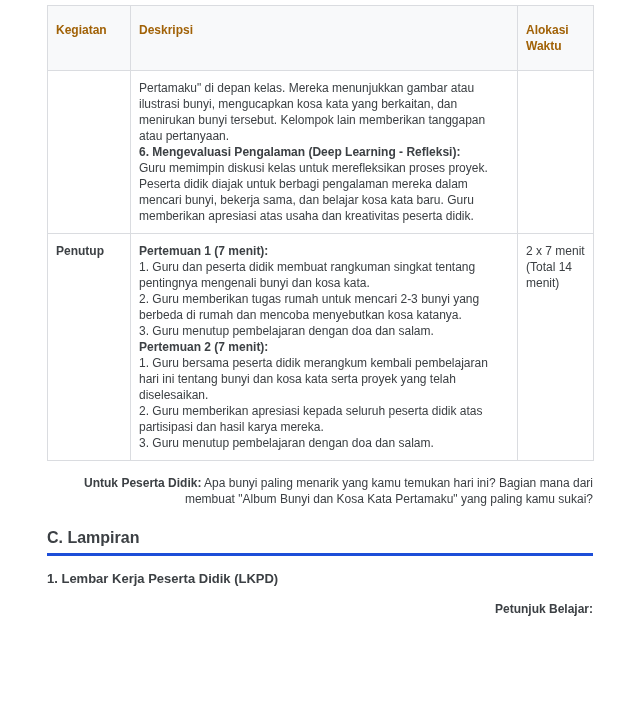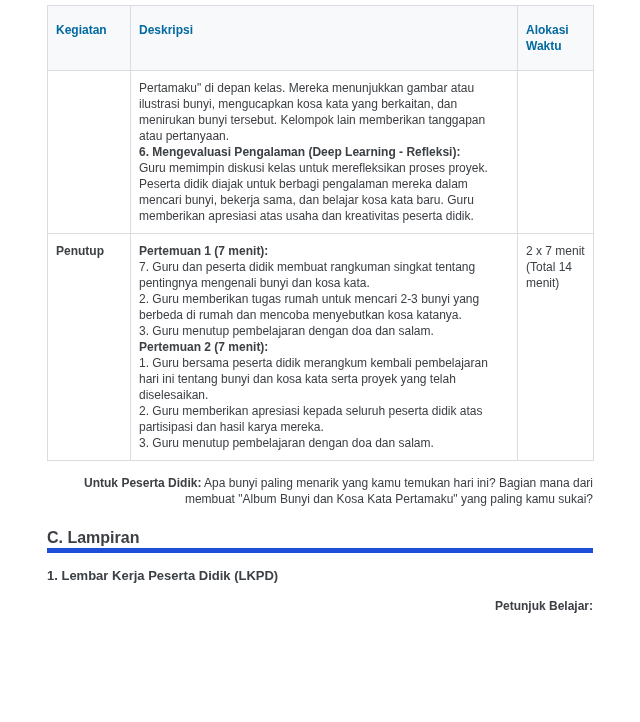--- a/index.html
+++ b/index.html
@@ -29,21 +29,21 @@
   table.activity th,
   table.activity td {
     border: 1px solid #dadce0;
     vertical-align: top;
     text-align: left;
   }
   table.activity th {
     background: #f8f9fa;
     font-weight: bold;
     padding: 16px 8px;
-    color: #0369a1;
+    color: #a16207;
   }
   table.activity td {
     padding: 9px 8px;
     background: #ffffff;
   }
   .b { font-weight: bold; margin-left: 27px; }
   .desc-block { margin: 0; }
   .h13 {
     font-size: 13px;
     line-height: 17px;
@@ -52,21 +52,22 @@
   }
   p.body-p {
     margin: 14px 0;
     text-align: right;
   }
   .lampiran-heading {
     font-size: 16px;
     line-height: 21px;
     font-weight: bold;
     margin: 20px 0 14px 0;
-    border-bottom: 5px solid #1d4ed8;
+    padding-bottom: 5px;
+    border-bottom: 3px solid #1d4ed8;
   }
 </style>
 </head>
 <body>
 
 <div class="page">
 
   <table class="activity">
     <colgroup>
       <col style="width:83px">
@@ -87,21 +88,21 @@
           <div class="desc-block">Pertamaku" di depan kelas. Mereka menunjukkan gambar atau ilustrasi bunyi, mengucapkan kosa kata yang berkaitan, dan menirukan bunyi tersebut. Kelompok lain memberikan tanggapan atau pertanyaan.</div>
           <div class="desc-block b">6. Mengevaluasi Pengalaman (Deep Learning - Refleksi):</div>
           <div class="desc-block">Guru memimpin diskusi kelas untuk merefleksikan proses proyek. Peserta didik diajak untuk berbagi pengalaman mereka dalam mencari bunyi, bekerja sama, dan belajar kosa kata baru. Guru memberikan apresiasi atas usaha dan kreativitas peserta didik.</div>
         </td>
         <td></td>
       </tr>
       <tr>
         <td class="b">Penutup</td>
         <td>
           <div class="desc-block b">Pertemuan 1 (7 menit):</div>
-          <div class="desc-block">7. Guru dan peserta didik membuat rangkuman singkat tentang pentingnya mengenali bunyi dan kosa kata.</div>
+          <div class="desc-block">1. Guru dan peserta didik membuat rangkuman singkat tentang pentingnya mengenali bunyi dan kosa kata.</div>
           <div class="desc-block">2. Guru memberikan tugas rumah untuk mencari 2-3 bunyi yang berbeda di rumah dan mencoba menyebutkan kosa katanya.</div>
           <div class="desc-block">3. Guru menutup pembelajaran dengan doa dan salam.</div>
           <div class="desc-block b">Pertemuan 2 (7 menit):</div>
           <div class="desc-block">1. Guru bersama peserta didik merangkum kembali pembelajaran hari ini tentang bunyi dan kosa kata serta proyek yang telah diselesaikan.</div>
           <div class="desc-block">2. Guru memberikan apresiasi kepada seluruh peserta didik atas partisipasi dan hasil karya mereka.</div>
           <div class="desc-block">3. Guru menutup pembelajaran dengan doa dan salam.</div>
         </td>
         <td>2 x 7 menit (Total 14 menit)</td>
       </tr>
     </tbody>

